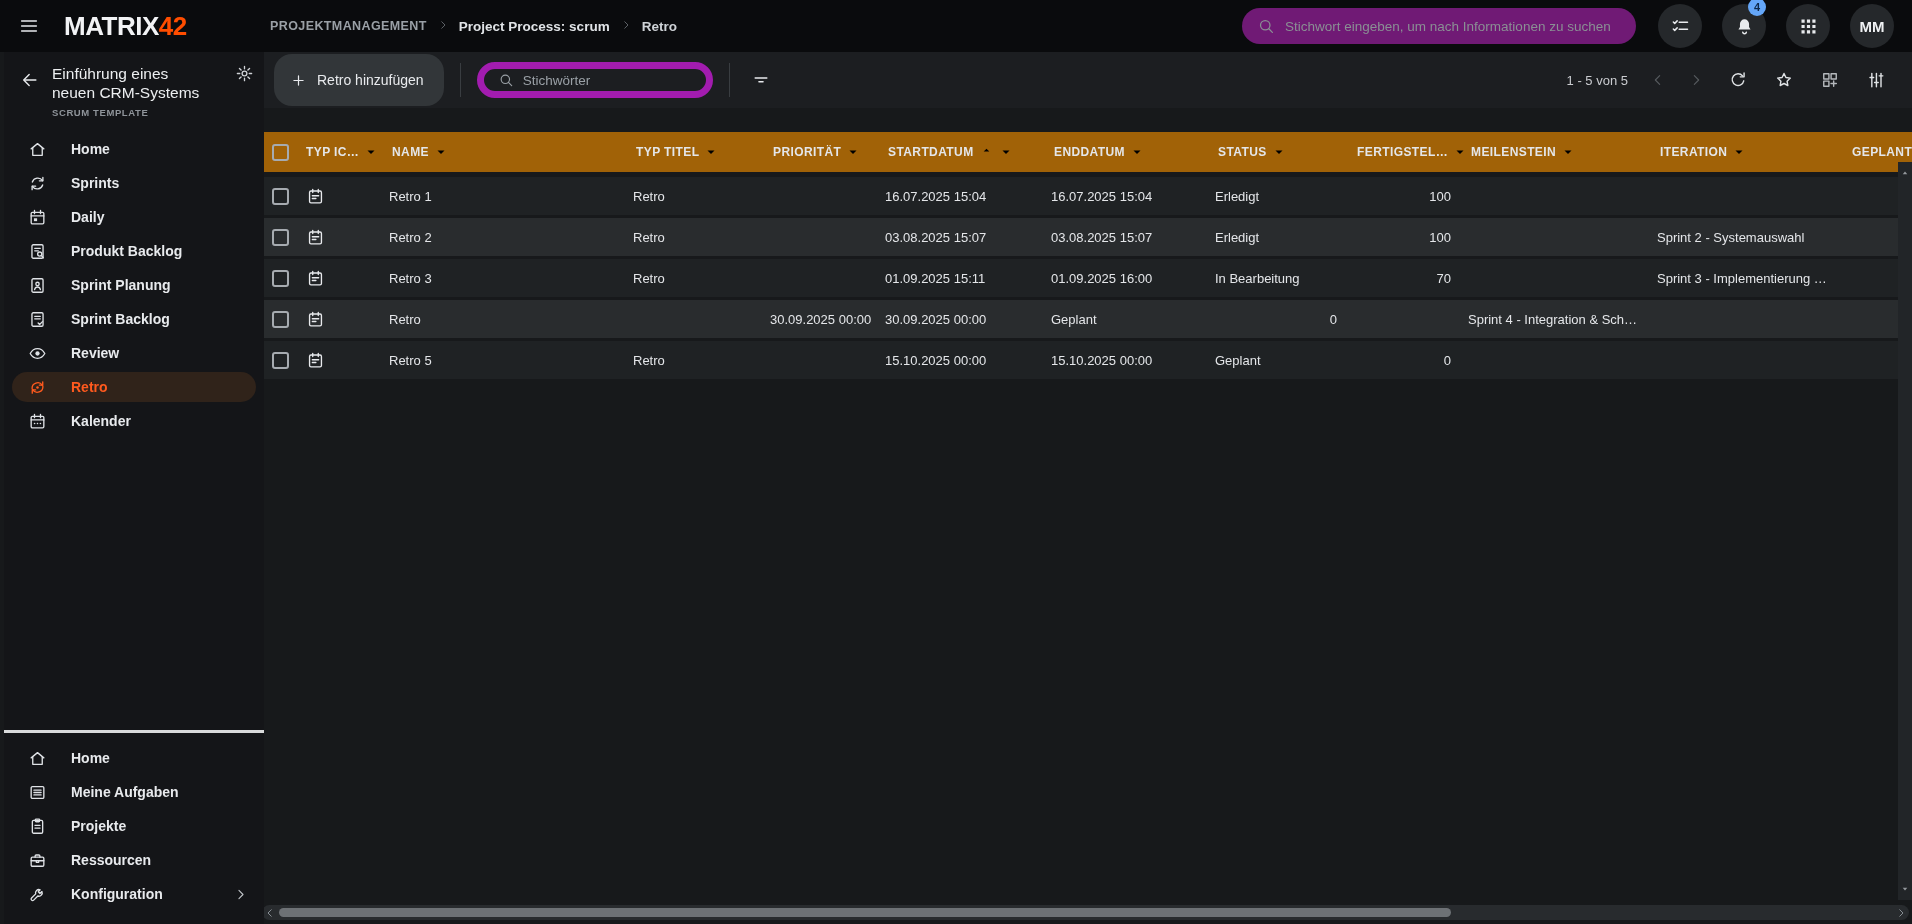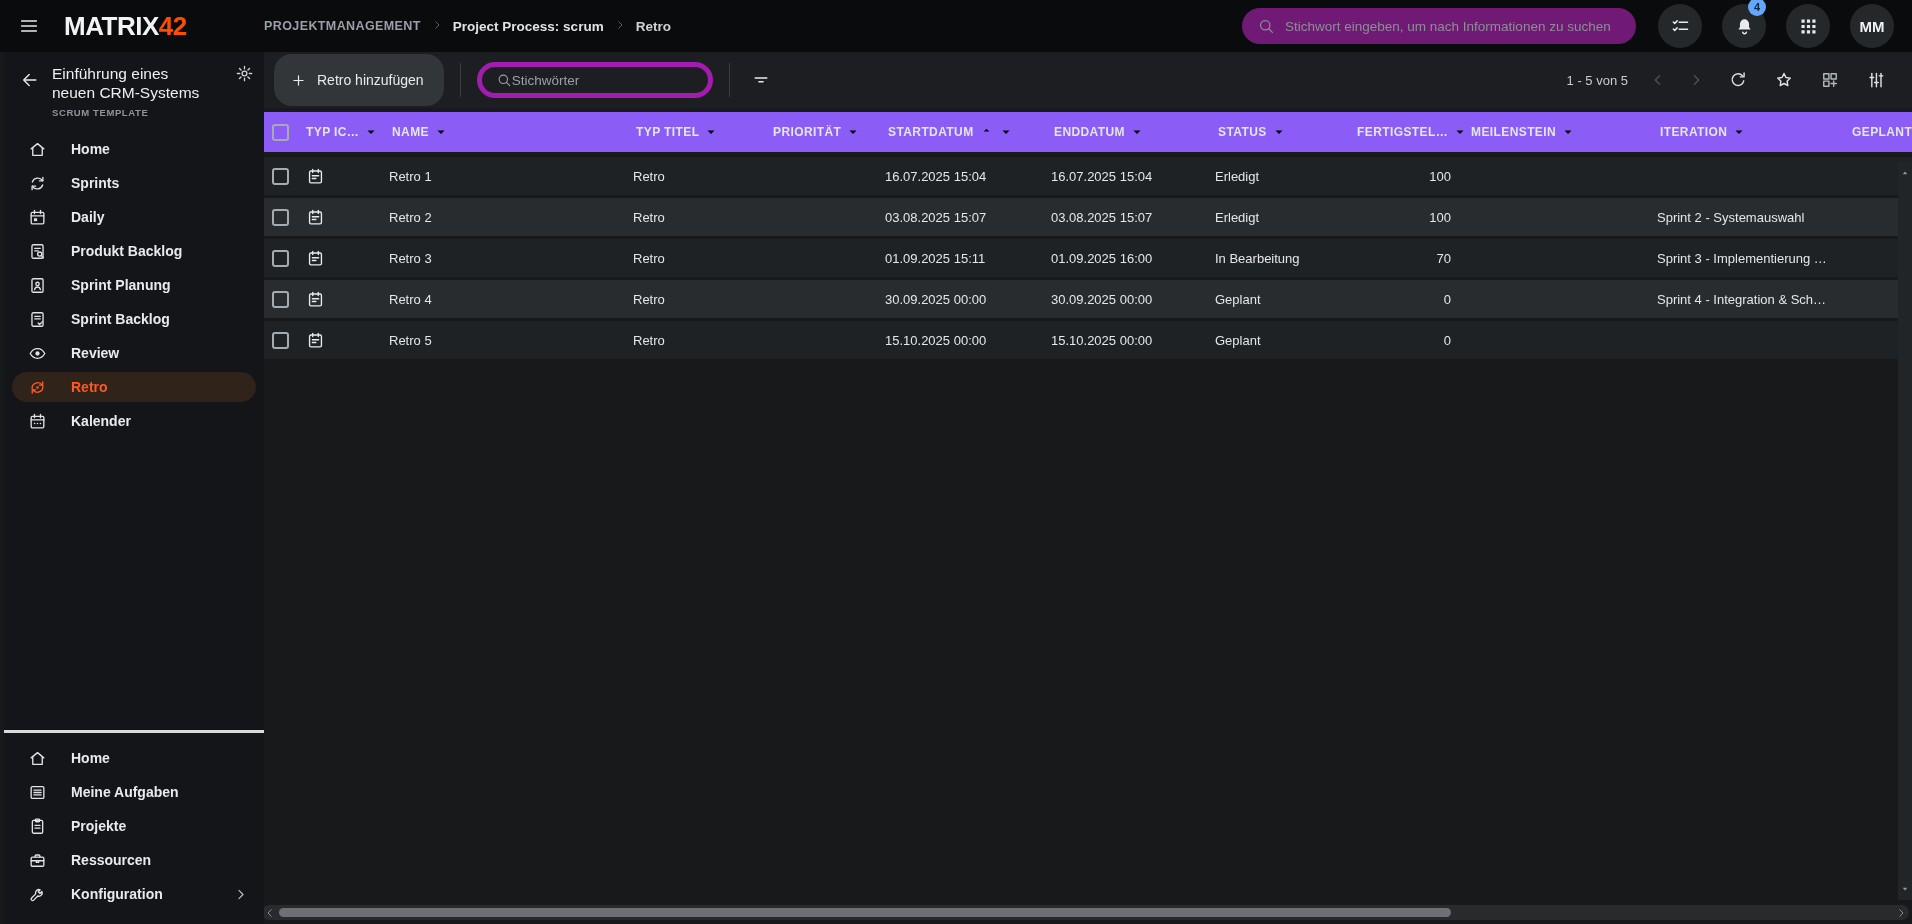--- a/index.html
+++ b/index.html
@@ -8,21 +8,21 @@
   .app { position:relative; width:1912px; height:924px; overflow:hidden;
          background:var(--main-bg,#17191b); color:#e6e8ea; }
 
   
   .topbar { position:absolute; top:0; left:0; width:100%; height:52px;
             background:#0a0b0d; display:flex; align-items:center; z-index:30; }
   .topbar-left { width:260px; display:flex; align-items:center; flex:0 0 auto; }
   .hamburger { margin-left:18px; width:22px; height:22px; color:#e8eaed; cursor:pointer; }
   .logo { margin-left:24px; font-size:26px; font-weight:800; letter-spacing:-0.5px; white-space:nowrap; }
   .logo .lw { color:#f2f3f5; } .logo .lo { color:var(--accent,#ff4d00); }
-  .breadcrumb { display:flex; align-items:flex-start; gap:10px; margin-left:4px; white-space:nowrap; }
+  .breadcrumb { display:flex; align-items:flex-start; gap:10px; margin-left:10px; white-space:nowrap; }
   .bc-root { color:#9aa0a6; font-weight:700; font-size:12.5px; letter-spacing:0.4px; }
   .bc-sep { color:#6b7075; width:12px; height:12px; }
   .bc-mid { color:#e1e4e7; font-weight:700; font-size:13.5px; }
   .bc-leaf { color:#cfd3d7; font-weight:700; font-size:13.5px; }
   .topbar-search { margin-left:auto; width:394px; height:36px; border-radius:18px;
                    background:#701a75; display:flex; align-items:center; padding:0 15px; gap:10px; }
   .topbar-search .icon { width:18px; height:18px; color:#8a8f94; flex:0 0 auto; }
   .topbar-search input { flex:1; background:transparent; border:none; outline:none;
                          color:#c7cacd; font-size:13.5px; font-family:inherit; }
   .topbar-search input::placeholder { color:#8a8f94; }
@@ -57,42 +57,42 @@
   .nav-chevron { margin-left:auto; width:15px; height:15px; color:#c3c7cb; }
 
   
   .main { position:absolute; left:260px; right:0; top:52px; bottom:0; background:var(--main-bg,#17191b); overflow:hidden; }
   .toolbar { height:56px; background:#1c1e21; display:flex; align-items:center; padding:0 14px; }
   .add-btn { height:52px; border-radius:18px; background:#323639; color:#e8eaed;
              display:flex; align-items:center; gap:10px; padding:0 20px 0 16px;
              font-size:14px; font-weight:500; cursor:pointer; white-space:nowrap; }
   .add-btn .icon { width:17px; height:17px; }
   .vdiv { width:1px; height:34px; background:#393d41; margin:0 16px; }
-  .tb-search { width:236px; height:36px; border-radius:18px; border:5px solid #a21caf;
-               display:flex; align-items:center; padding:0 14px; }
+  .tb-search { width:236px; height:36px; border-radius:18px; border:7px solid #a21caf;
+               display:flex; align-items:center; gap:9px; padding:0 14px; }
   .tb-search .icon { width:16px; height:16px; color:#9aa0a6; flex:0 0 auto; }
   .tb-search input { flex:1; min-width:0; background:transparent; border:none; outline:none;
                      color:#c7cacd; font-size:13.5px; font-family:inherit; }
   .tb-search input::placeholder { color:#9aa0a6; }
   .icon-btn { width:30px; height:30px; display:flex; align-items:center; justify-content:center;
               color:#e8eaed; cursor:pointer; }
   .icon-btn .icon { width:20px; height:20px; }
   .toolbar-right { margin-left:auto; display:flex; align-items:center; gap:14px; padding-right:6px; }
   .page-info { font-size:13px; color:#caccd0; margin-right:4px; white-space:nowrap; }
   .pg-btn { width:24px; height:24px; color:#565a5e; display:flex; align-items:center; justify-content:center; }
   .pg-btn .icon { width:16px; height:16px; }
   .tr-btn { width:32px; height:32px; display:flex; align-items:center; justify-content:center;
             color:#dfe2e5; cursor:pointer; }
   .tr-btn .icon { width:20px; height:20px; }
   .tr-btn.dim { color:#b4b8bc; }
 
   
   .grid-row { display:grid;
     grid-template-columns:40px 86px 244px 137px 115px 166px 164px 139px 114px 189px 192px minmax(60px,1fr); }
-  .thead { margin-top:4px; height:40px; background:#8b5cf6; }
+  .thead { margin-top:24px; height:40px; background:#a16207; }
   .hcell { display:flex; align-items:center; gap:5px; padding-left:6px; overflow:hidden;
            color:#e4e6e9; font-size:12px; font-weight:700; letter-spacing:0.4px;
            white-space:nowrap; cursor:pointer; }
   .hcell .caret { width:14px; height:14px; color:#8a8f94; flex:0 0 auto; }
   .hcell .sort { width:15px; height:15px; color:#f0f2f4; flex:0 0 auto; }
   .cb-cell { display:flex; align-items:center; padding-left:12px; }
   .checkbox { width:17px; height:17px; border:2px solid #a6abb0; border-radius:3px;
               background:transparent; cursor:pointer; }
   .tbody { padding-top:5px; }
   .trow { height:41px; border-bottom:3px solid var(--main-bg,#17191b); cursor:pointer; }
@@ -591,21 +591,20 @@
             <span class="checkbox"></span>
           </div>
           <div class="tcell">
             <span class="type-icon">
               <svg viewBox="0 0 24 24">
                 <rect x="4.5" y="5" width="15" height="15" rx="1.8"></rect>
                 <path d="M8.5 3v4M15.5 3v4M8 11h8M8 14.5h4.5"></path>
               </svg>
             </span>
           </div>
-          <div class="tcell">Retro 4</div>
           <div class="tcell">Retro</div>
           <div class="tcell"></div>
           <div class="tcell">30.09.2025 00:00</div>
           <div class="tcell">30.09.2025 00:00</div>
           <div class="tcell">Geplant</div>
           <div class="tcell right">0</div>
           <div class="tcell"></div>
           <div class="tcell">Sprint 4 - Integration &amp; Sch…</div>
           <div class="tcell"></div>
         </div>

